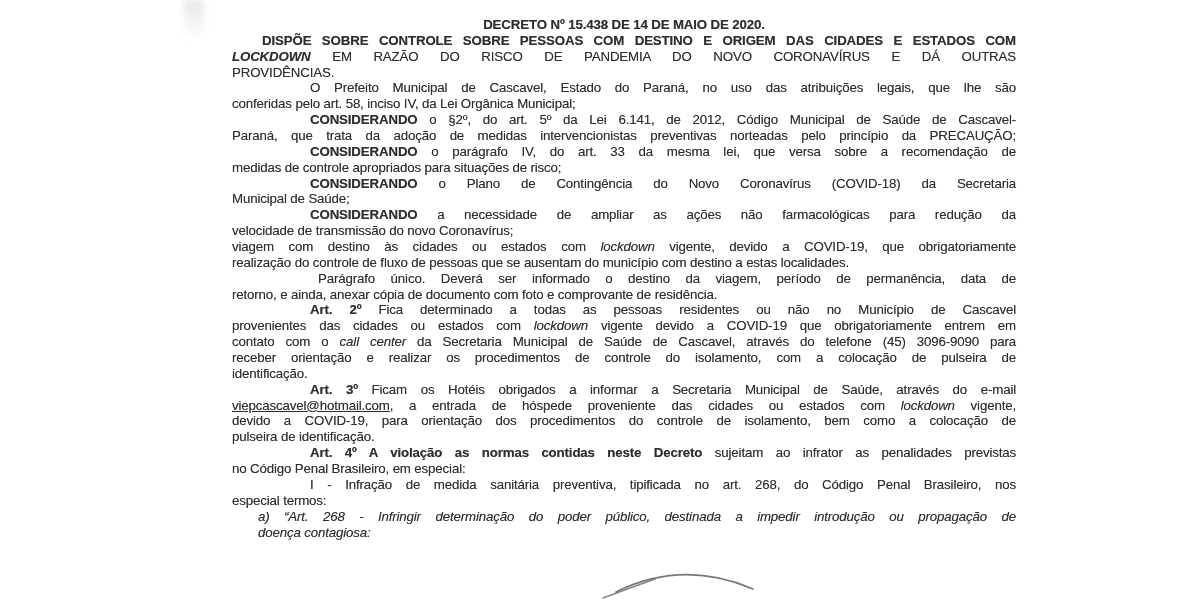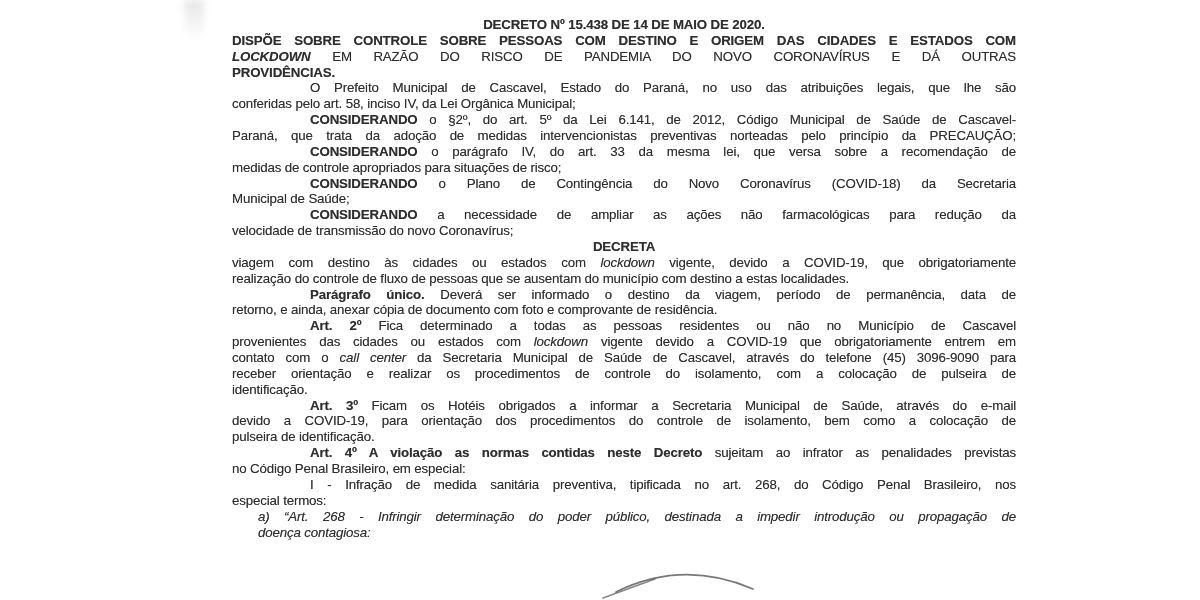--- a/index.html
+++ b/index.html
@@ -55,44 +55,44 @@
     pointer-events: none;
   }
 </style>
 </head>
 <body>
 
 <div class="page">
   <div class="scan-smudge"></div>
   <div class="textcol" id="doc-lines">
       <div class="line c"><span style="font-weight: bold;">DECRETO Nº 15.438 DE 14 DE MAIO DE 2020.</span></div>
-      <div class="line j"><span style="font-weight: bold;">DISPÕE SOBRE CONTROLE SOBRE PESSOAS COM DESTINO E ORIGEM DAS CIDADES E ESTADOS COM</span></div>
+      <div class="line j"><span style="font-weight: bold; margin-left: 30px;">DISPÕE SOBRE CONTROLE SOBRE PESSOAS COM DESTINO E ORIGEM DAS CIDADES E ESTADOS COM</span></div>
       <div class="line j"><span style="font-weight: bold; font-style: italic;">LOCKDOWN</span><span style="font-weight: normal;"> EM RAZÃO DO RISCO DE PANDEMIA DO NOVO CORONAVÍRUS E DÁ OUTRAS</span></div>
-      <div class="line l"><span style="font-weight: bold;">PROVIDÊNCIAS.</span></div>
+      <div class="line l"><span style="font-weight: normal;">PROVIDÊNCIAS.</span></div>
       <div class="line j" style="padding-left: 78px;"><span>O Prefeito Municipal de Cascavel, Estado do Paraná, no uso das atribuições legais, que lhe são</span></div>
       <div class="line l"><span>conferidas pelo art. 58, inciso IV, da Lei Orgânica Municipal;</span></div>
       <div class="line j" style="padding-left: 78px;"><span style="font-weight: bold;">CONSIDERANDO</span><span> o §2º, do art. 5º da Lei 6.141, de 2012, Código Municipal de Saúde de Cascavel-</span></div>
       <div class="line j"><span>Paraná, que trata da adoção de medidas intervencionistas preventivas norteadas pelo princípio da PRECAUÇÃO;</span></div>
       <div class="line j" style="padding-left: 78px;"><span style="font-weight: bold;">CONSIDERANDO</span><span> o parágrafo IV, do art. 33 da mesma lei, que versa sobre a recomendação de</span></div>
       <div class="line l"><span>medidas de controle apropriados para situações de risco;</span></div>
       <div class="line j" style="padding-left: 78px;"><span style="font-weight: bold;">CONSIDERANDO</span><span> o Plano de Contingência do Novo Coronavírus (COVID-18) da Secretaria</span></div>
       <div class="line l"><span>Municipal de Saúde;</span></div>
       <div class="line j" style="padding-left: 78px;"><span style="font-weight: bold;">CONSIDERANDO</span><span> a necessidade de ampliar as ações não farmacológicas para redução da</span></div>
       <div class="line l"><span>velocidade de transmissão do novo Coronavírus;</span></div>
-      <div class="line c"><span style="font-weight: bold;">DECRETA</span></div>
       <div class="line j"><span>viagem com destino às cidades ou estados com </span><span style="font-style: italic;">lockdown</span><span> vigente, devido a COVID-19, que obrigatoriamente</span></div>
       <div class="line l"><span>realização do controle de fluxo de pessoas que se ausentam do município com destino a estas localidades.</span></div>
-      <div class="line j" style="padding-left: 78px;"><span style="font-weight: bold;">Parágrafo único.</span><span> Deverá ser informado o destino da viagem, período de permanência, data de</span></div>
+      <div class="line j" style="padding-left: 78px;"><span style="font-weight: normal; margin-left: 8px;">Parágrafo único.</span><span> Deverá ser informado o destino da viagem, período de permanência, data de</span></div>
       <div class="line l"><span>retorno, e ainda, anexar cópia de documento com foto e comprovante de residência.</span></div>
       <div class="line j" style="padding-left: 78px;"><span style="font-weight: bold; margin-top: 36px;">Art. 2º</span><span> Fica determinado a todas as pessoas residentes ou não no Município de Cascavel</span></div>
       <div class="line j"><span>provenientes das cidades ou estados com </span><span style="font-style: italic;">lockdown</span><span> vigente devido a COVID-19 que obrigatoriamente entrem em</span></div>
       <div class="line j"><span>contato com o </span><span style="font-style: italic;">call center</span><span> da Secretaria Municipal de Saúde de Cascavel, através do telefone (45) 3096-9090 para</span></div>
       <div class="line j"><span>receber orientação e realizar os procedimentos de controle do isolamento, com a colocação de pulseira de</span></div>
       <div class="line l"><span>identificação.</span></div>
       <div class="line j" style="padding-left: 78px;"><span style="font-weight: bold;">Art. 3º</span><span> Ficam os Hotéis obrigados a informar a Secretaria Municipal de Saúde, através do e-mail</span></div>
+      <div class="line j"><span style="text-decoration: underline;">viepcascavel@hotmail.com,</span><span> a entrada de hóspede proveniente das cidades ou estados com </span><span style="font-style: italic;">lockdown</span><span> vigente,</span></div>
       <div class="line j"><span>devido a COVID-19, para orientação dos procedimentos do controle de isolamento, bem como a colocação de</span></div>
       <div class="line l"><span>pulseira de identificação.</span></div>
       <div class="line j" style="padding-left: 78px;"><span style="font-weight: bold;">Art. 4º A violação as normas contidas neste Decreto</span><span> sujeitam ao infrator as penalidades previstas</span></div>
       <div class="line l"><span>no Código Penal Brasileiro, em especial:</span></div>
       <div class="line j" style="padding-left: 78px;"><span>I - Infração de medida sanitária preventiva, tipificada no art. 268, do Código Penal Brasileiro, nos</span></div>
       <div class="line l"><span>especial termos:</span></div>
       <div class="line j" style="padding-left: 26px;"><span style="font-style: italic;">a) “Art. 268 - Infringir determinação do poder público, destinada a impedir introdução ou propagação de</span></div>
       <div class="line l" style="padding-left: 26px;"><span style="font-style: italic;">doença contagiosa:</span></div>
     </div>
   <svg class="pen-overlay" width="1200" height="600" viewBox="0 0 1200 600">

